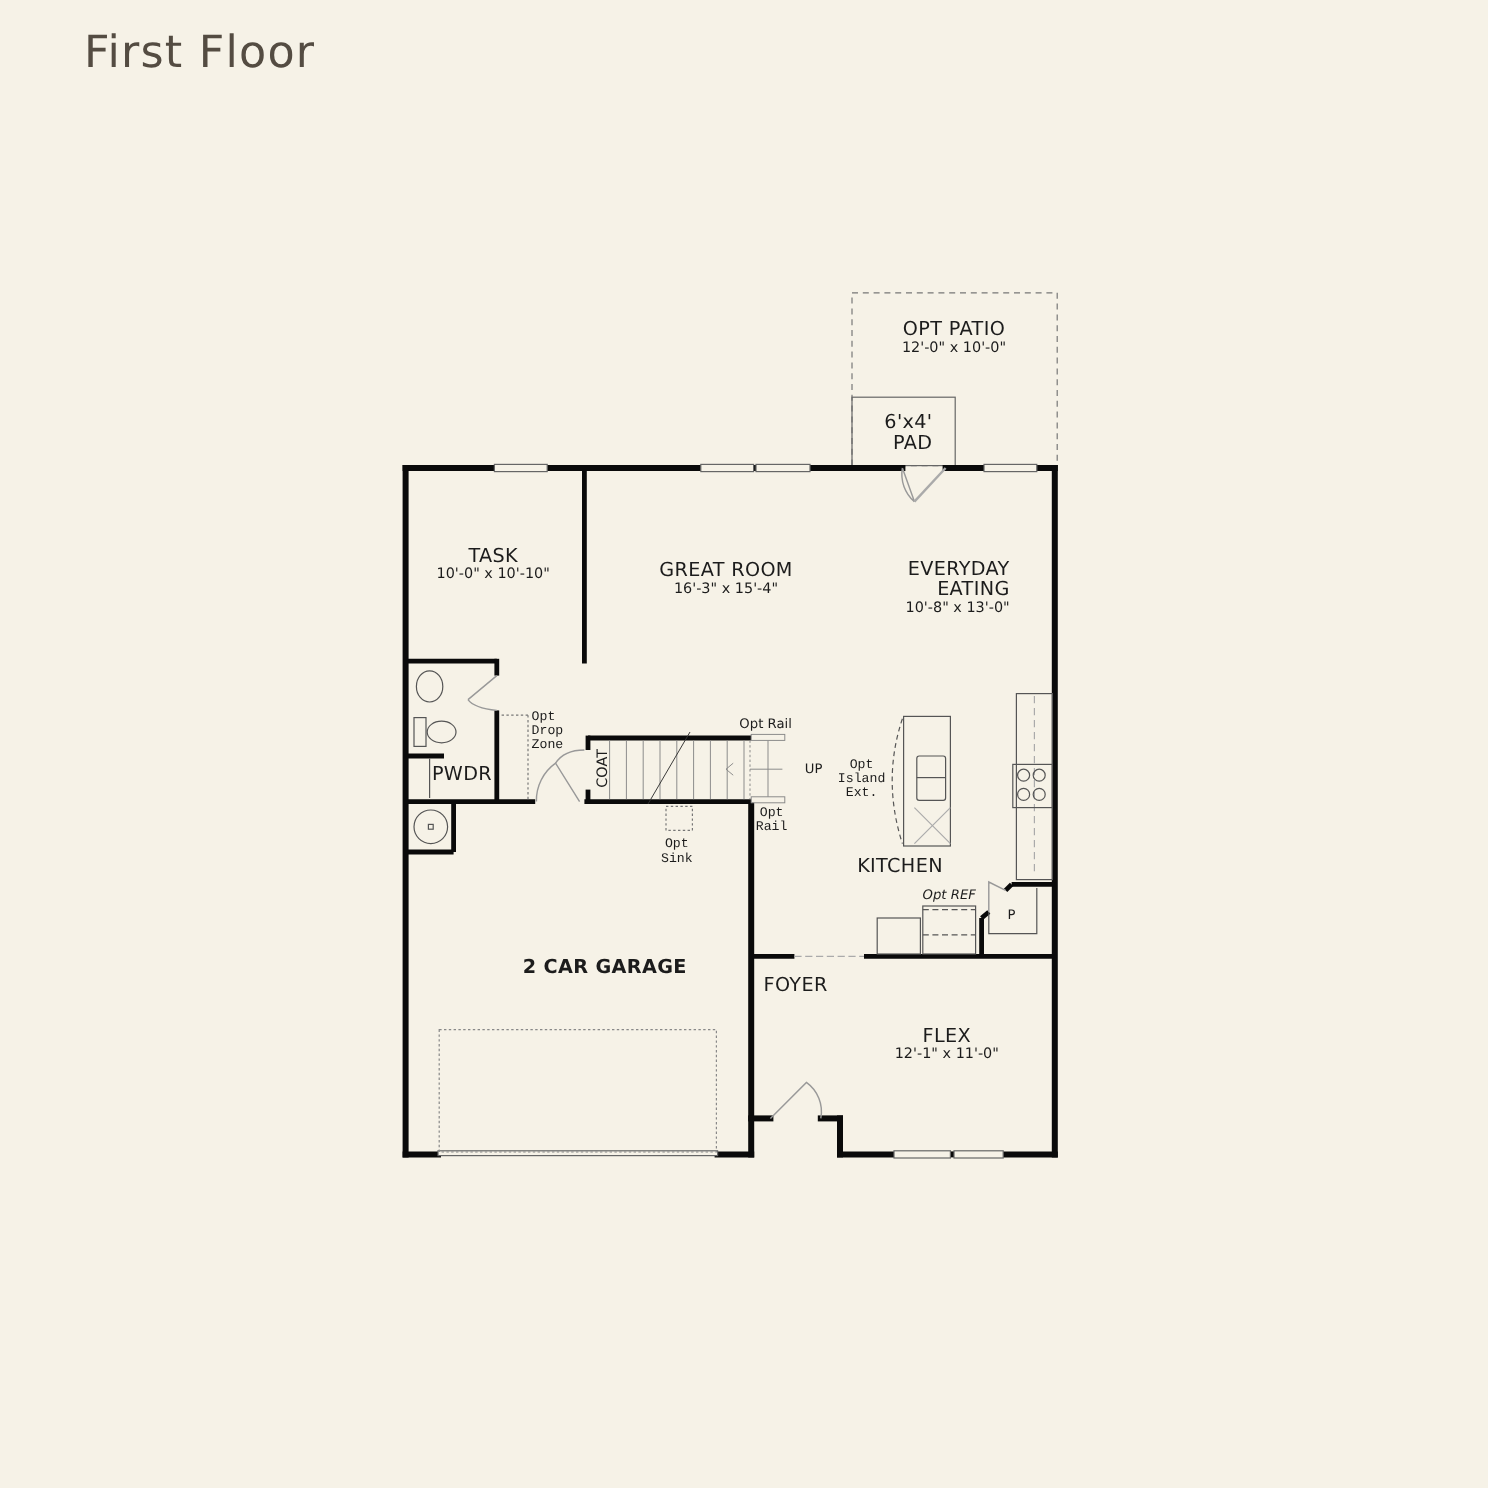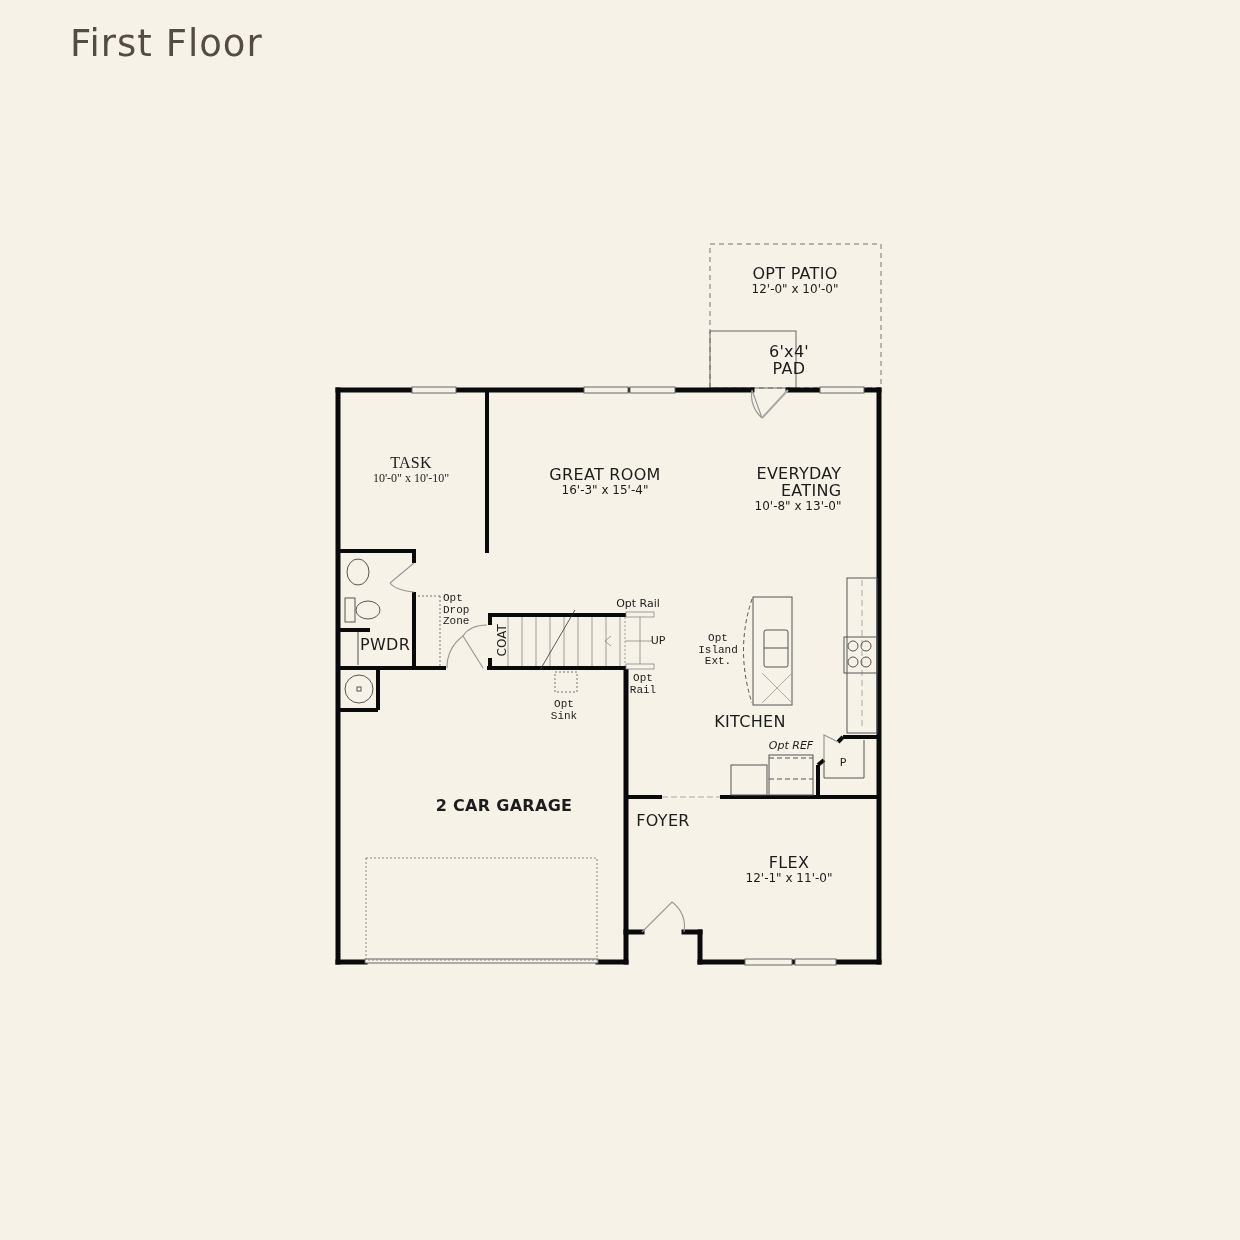--- a/index.html
+++ b/index.html
@@ -178,25 +178,25 @@
     <line x1="769" y1="779" x2="813" y2="779" stroke-dasharray="5,3"></line>
     <path d="M824 760 L824 778 L864 778 L864 740"></path>
     <line x1="662" y1="797" x2="720" y2="797" stroke-dasharray="6,3" stroke="#aaa"></line>
   </g>
 </svg>
 
 <div class="lbl" style="left:795px; top:266px;">
   <span class="nm">OPT PATIO</span>
   <span class="dim">12'-0" x 10'-0"</span>
 </div>
-<div class="lbl" style="left:789px; top:344px;">
+<div class="lbl" style="left:757px; top:344px;text-align:right;">
   <span class="nm">6'x4'</span>
   <span class="nm">PAD</span>
 </div>
-<div class="lbl" style="left:411px; top:455px;font-family:Liberation Serif, serif;">
+<div class="lbl" style="left:411px; top:455px;">
   <span class="nm">TASK</span>
   <span class="dim">10'-0" x 10'-10"</span>
 </div>
 <div class="lbl" style="left:605px; top:467px;">
   <span class="nm">GREAT ROOM</span>
   <span class="dim">16'-3" x 15'-4"</span>
 </div>
 <div class="lbl" style="left:798px; top:466px;text-align:right;">
   <span class="nm">EVERYDAY</span>
   <span class="nm">EATING</span>
@@ -205,21 +205,21 @@
 <div class="lbl" style="left:385px; top:637px;">
   <span class="nm">PWDR</span>
 </div>
 <div class="lbl small" style="left:457px; top:593px; text-align:left; transform:none; left:443px;">
   <span>Opt</span>
   <span>Drop</span>
   <span>Zone</span>
 </div>
 <div class="lbl" style="left:502px; top:634px; font-size:12px; transform: translate(-50%,0) rotate(-90deg);">COAT</div>
 <div class="lbl small" style="left:638px; top:598px;">Opt Rail</div>
-<div class="lbl small" style="left:658px; top:635px;text-align:right;">UP</div>
+<div class="lbl small" style="left:678px; top:635px;text-align:right;">UP</div>
 <div class="lbl small" style="left:643px; top:673px;">
   <span>Opt</span>
   <span>Rail</span>
 </div>
 <div class="lbl small" style="left:564px; top:699px;">
   <span>Opt</span>
   <span>Sink</span>
 </div>
 <div class="lbl small" style="left:718px; top:633px;">
   <span>Opt</span>

